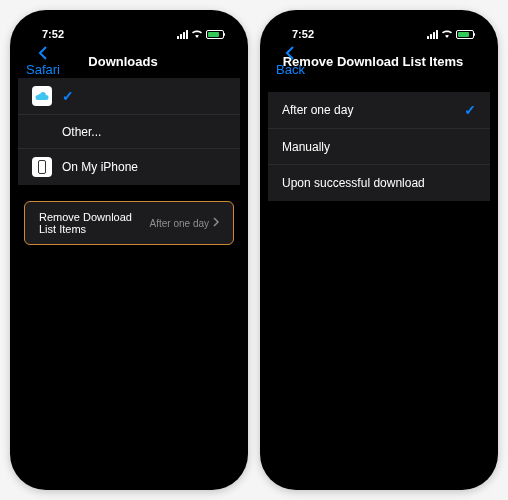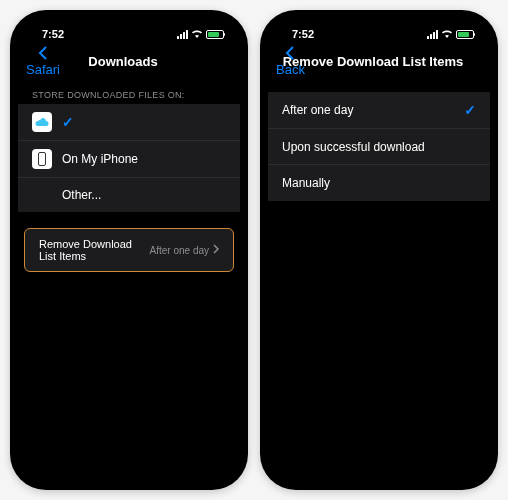--- a/index.html
+++ b/index.html
@@ -230,39 +230,38 @@
     <div class="nav-bar">
       <div class="nav-back">
         <svg viewBox="0 0 10 14" fill="none" stroke="#0a84ff" stroke-width="2">
             <path d="M8 1L2 7l6 6"></path>
           </svg>
         <span>Safari</span>
       </div>
       <div class="nav-title">Downloads</div>
     </div>
 
-    <div class="section-header">STORE DOWNLOADED FILES ON:</div>
 
     <div class="list">
       <div class="list-row">
         <div class="row-icon icloud-icon">
           <svg viewBox="0 0 14 10">
               <path d="M11 4a3 3 0 00-5.8-1A2.5 2.5 0 003 4 2.5 2.5 0 003 9h8a2.5 2.5 0 000-5z" fill="#3ec5f0"></path>
             </svg>
         </div>
         <div class="checkmark">✓</div>
       </div>
+      <div class="list-row row-indent">
+        <div class="row-label">Other...</div>
+      </div>
       <div class="list-row">
         <div class="row-icon phone-icon">
           <div class="phone-icon-inner"></div>
         </div>
         <div class="row-label">On My iPhone</div>
-      </div>
-      <div class="list-row row-indent">
-        <div class="row-label">Other...</div>
       </div>
     </div>
 
 
     <div class="highlighted-row">
       <div class="row-label">Remove Download List Items</div>
       <div class="row-value">
         <span>After one day</span>
         <span class="chevron-right">
           <svg viewBox="0 0 6 10" fill="none" stroke="#8e8e93" stroke-width="1.5">
@@ -306,20 +305,20 @@
       </div>
       <div class="nav-title">Remove Download List Items</div>
     </div>
 
     <div class="list-plain">
       <div class="list-row">
         <div class="row-label">After one day</div>
         <div class="checkmark">✓</div>
       </div>
       <div class="list-row">
+        <div class="row-label">Manually</div>
+      </div>
+      <div class="list-row">
         <div class="row-label">Upon successful download</div>
-      </div>
-      <div class="list-row">
-        <div class="row-label">Manually</div>
       </div>
     </div>
   </div>
 </div>
 
 </body></html>

